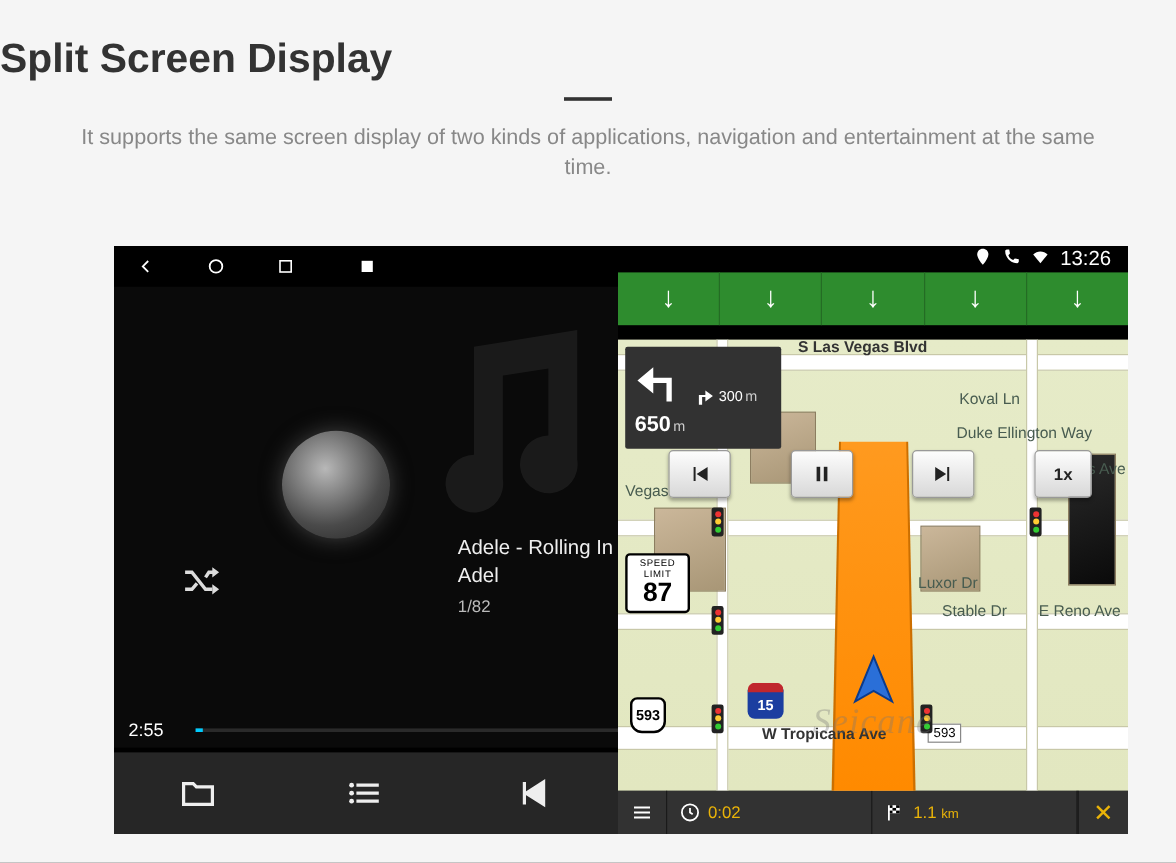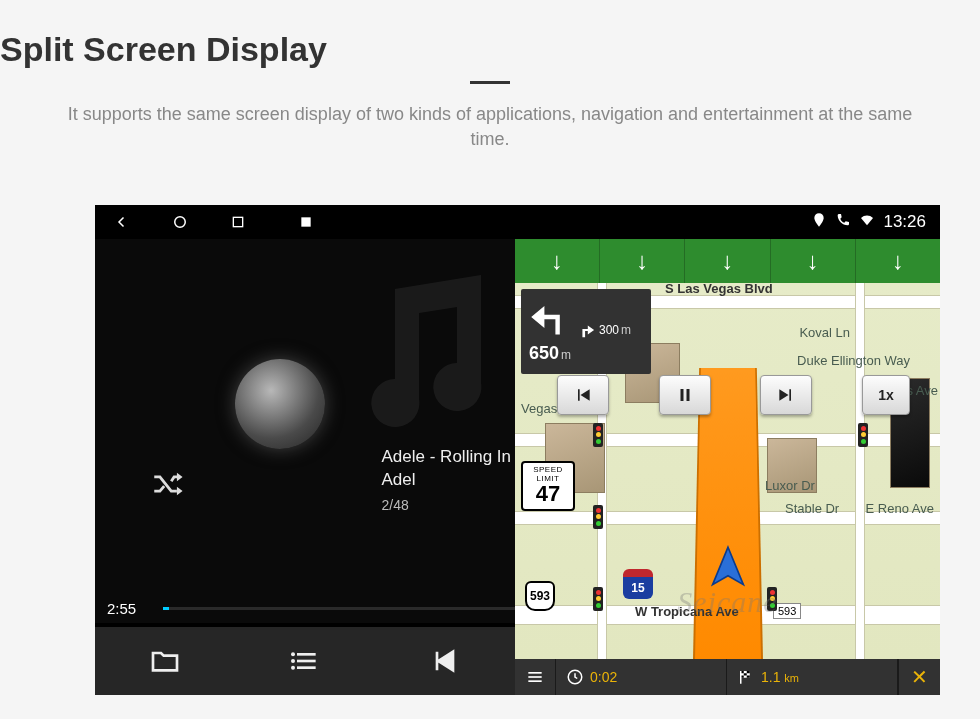--- a/index.html
+++ b/index.html
@@ -121,21 +121,21 @@
     color: #eee;
   }
 
   
   .nav-pane {
     flex: 1;
     position: relative;
     background: #000;
   }
   .status-bar {
-    height: 34px;
+    height: 22px;
     background: #000;
     color: #fff;
     display: flex;
     align-items: center;
     justify-content: flex-end;
     padding: 0 14px;
     gap: 8px;
     font-size: 17px;
     font-weight: 500;
   }
@@ -349,21 +349,21 @@
       <div class="shuffle-icon">
         <svg viewBox="0 0 24 24" width="34" height="34">
           <path d="M3 7h4l8 10h4M3 17h4l3-3.5M15 10l2-3h4" fill="none" stroke="#ddd" stroke-width="2"></path>
           <path d="M19 4l4 3-4 3M19 14l4 3-4 3" fill="#ddd"></path>
         </svg>
       </div>
 
       <div class="track-meta">
         <div>Adele - Rolling In</div>
         <div>Adel</div>
-        <div class="count">2/48</div>
+        <div class="count">1/82</div>
       </div>
     </div>
 
     <div class="progress-row">
       <span class="progress-time">2:55</span>
       <div class="progress-bar">
         <div class="progress-fill"></div>
       </div>
     </div>
 
@@ -523,21 +523,21 @@
       <div class="ctl-btn">
         <svg width="20" height="20" viewBox="0 0 24 24">
             <path d="M16 5h2v14h-2zM4 5v14l11-7z" fill="#222"></path>
           </svg>
       </div>
       <div class="ctl-btn small">1x</div>
     </div>
 
     <div class="speed-limit">
       <div class="lbl">SPEED LIMIT</div>
-      <div class="num">47</div>
+      <div class="num">87</div>
     </div>
 
     <div class="nav-bottom">
       <div class="seg">
         <svg width="20" height="20" viewBox="0 0 24 24">
             <line x1="4" y1="7" x2="20" y2="7" stroke="#fff" stroke-width="2"></line>
             <line x1="4" y1="12" x2="20" y2="12" stroke="#fff" stroke-width="2"></line>
             <line x1="4" y1="17" x2="20" y2="17" stroke="#fff" stroke-width="2"></line>
           </svg>
       </div>

